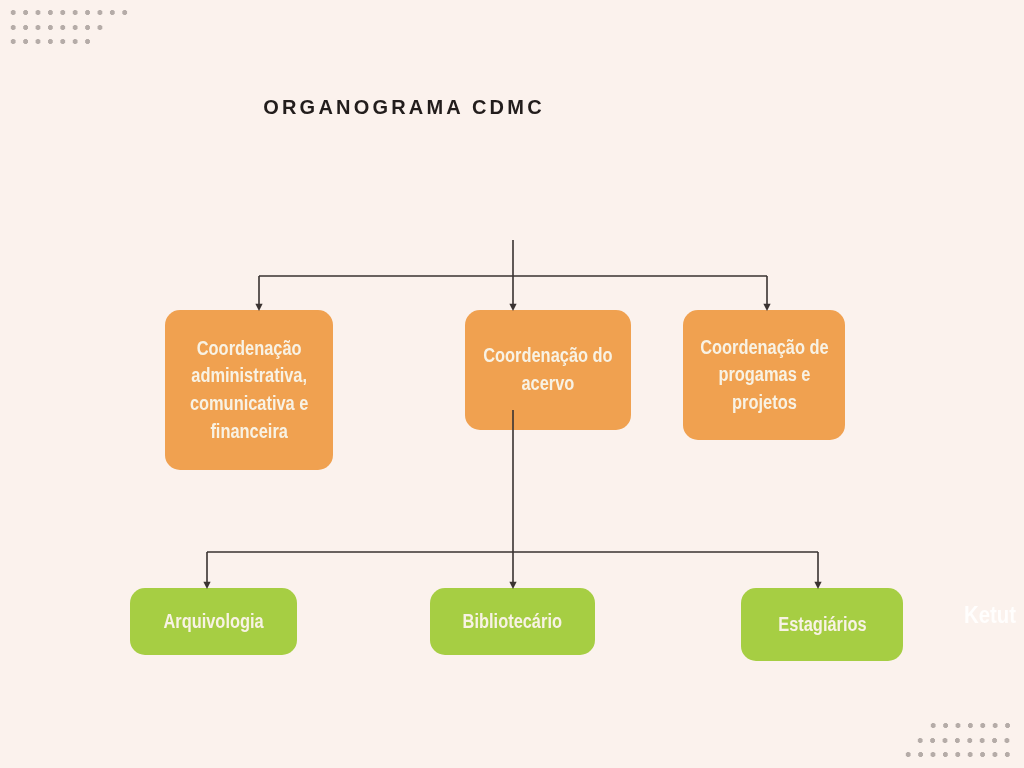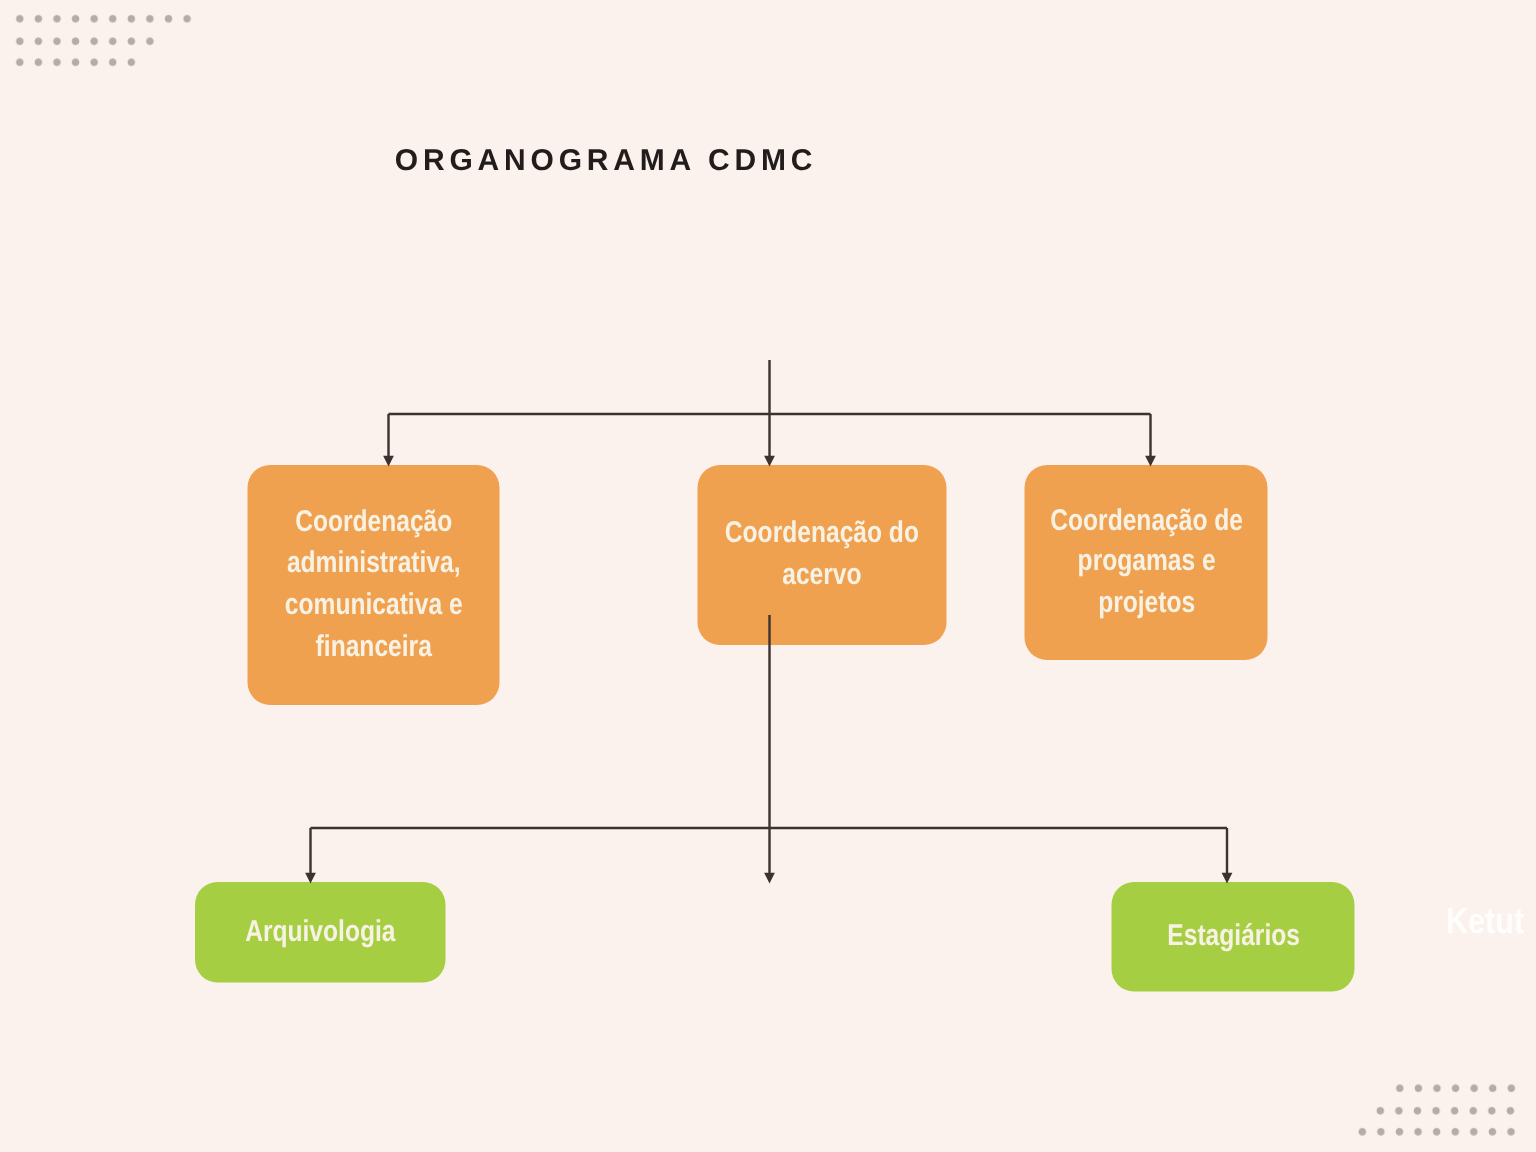--- a/index.html
+++ b/index.html
@@ -119,20 +119,23 @@
   </div>
   <div class="node branch n-projetos">
     <span class="label">Coordenação de
 progamas e
 projetos</span>
   </div>
 
   <div class="node leaf n-arquivo">
     <span class="label">Arquivologia</span>
   </div>
+  <div class="node leaf n-biblio">
+    <span class="label">Bibliotecário</span>
+  </div>
   <div class="node leaf n-estag">
     <span class="label">Estagiários</span>
   </div>
 
   <svg class="connectors" viewBox="0 0 1024 768">
 
     <path class="line" d="M513 240 V276 M259 276 H767 M259 276 V304 M513 276 V304 M767 276 V304"></path>
     <path class="arrow" d="M259 311 l-3.6 -7.2 h7.2 z"></path>
     <path class="arrow" d="M513 311 l-3.6 -7.2 h7.2 z"></path>
     <path class="arrow" d="M767 311 l-3.6 -7.2 h7.2 z"></path>

